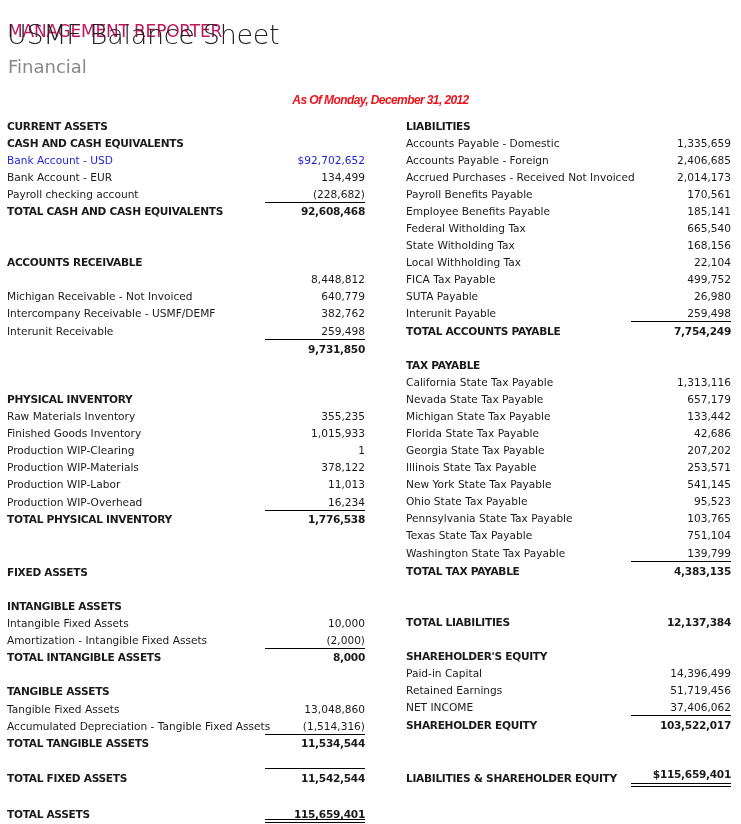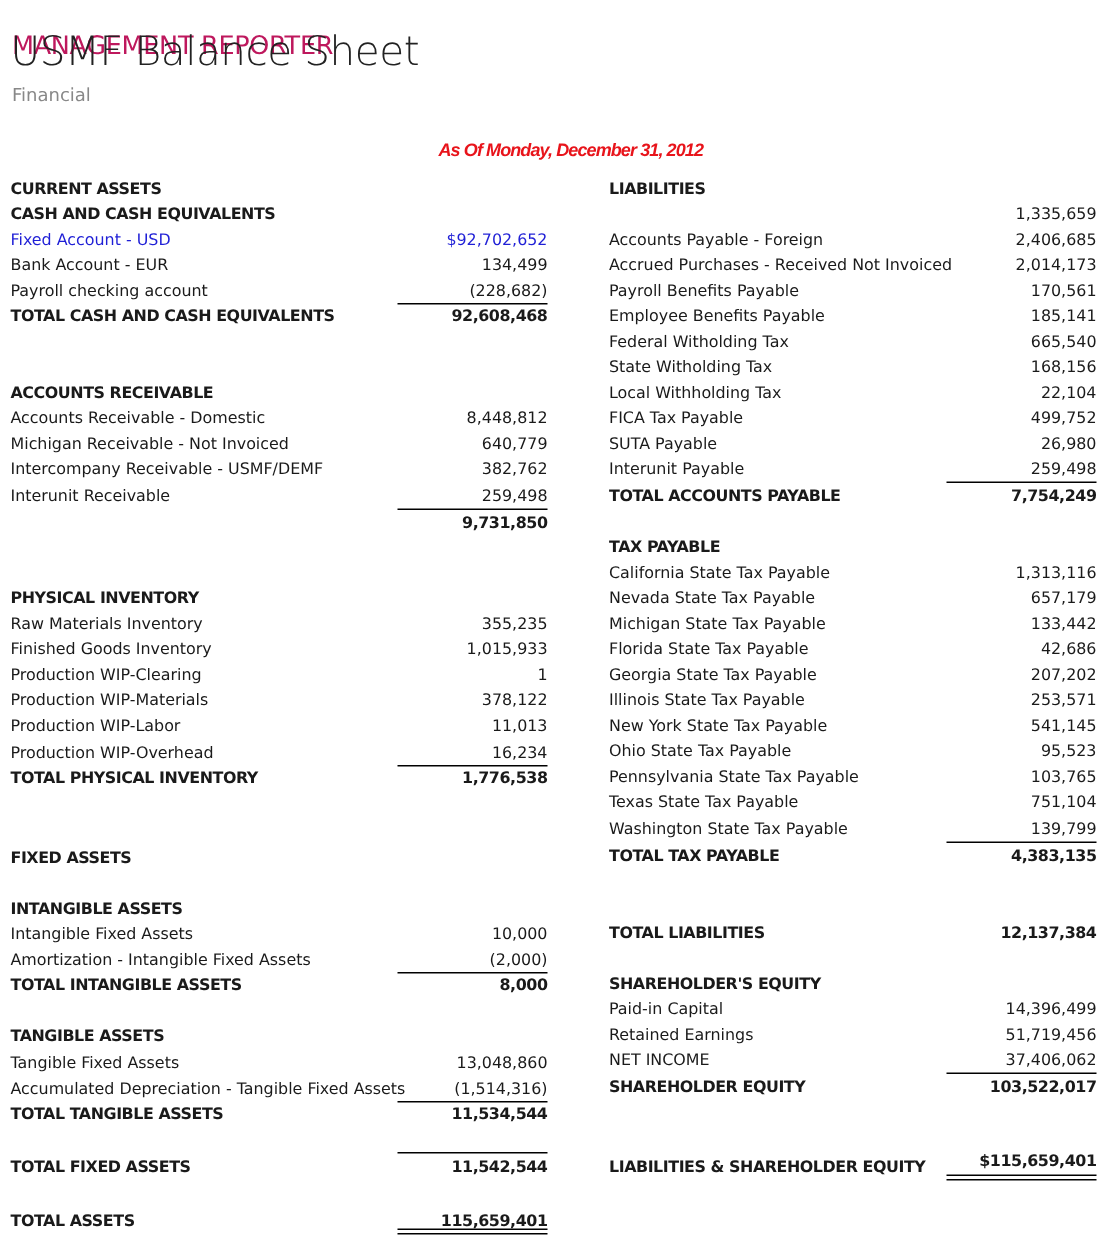--- a/index.html
+++ b/index.html
@@ -1,20 +1,20 @@
 <!DOCTYPE html>
 <html><head>
 <meta charset="utf-8">
 <style>
   html, body { margin:0; padding:0; background:#ffffff; }
   body { width:741px; height:824px; position:relative; overflow:hidden;
          font-family:"DejaVu Sans", "Liberation Sans", sans-serif; color:#1a1a1a; }
   .hdr-app { position:absolute; left:8px; top:21px; font-size:17px; color:#be185d; letter-spacing:-0.2px; }
   .hdr-title { position:absolute; left:7px; top:19px; font-size:27px; font-weight:300; color:#222; letter-spacing:-0.3px; }
-  .hdr-sub { position:absolute; left:8px; top:56px; font-size:12px; color:#888; }
+  .hdr-sub { position:absolute; left:8px; top:56px; font-size:18px; color:#888; }
   .asof { position:absolute; left:0; width:741px; top:93px; text-align:center; padding-left:20px; box-sizing:border-box;
           font-family:"Liberation Sans", sans-serif; font-size:12px; font-style:italic; font-weight:bold; color:#e8141b; letter-spacing:-0.6px; }
   .col { position:absolute; top:0; }
   .col.left { left:7px; width:358px; }
   .col.right { left:406px; width:325px; }
   .row { position:absolute; left:0; right:0; height:17px; font-size:10.6px; line-height:17px; white-space:nowrap; }
   .row .lbl { position:absolute; left:0; }
   .row .val { position:absolute; right:0; }
   .row.b .lbl, .row.b .val { font-weight:bold; letter-spacing:-0.3px; }
   .row.blue .lbl, .row.blue .val { color:#1f1fd6; }
@@ -32,42 +32,41 @@
 </div>
 
 <div class="col left">
   <div class="row b" style="top:118px">
     <span class="lbl">CURRENT ASSETS</span>
   </div>
   <div class="row b" style="top:135px">
     <span class="lbl">CASH AND CASH EQUIVALENTS</span>
   </div>
   <div class="row blue" style="top:152px">
-    <span class="lbl">Fixed Account - USD</span>
+    <span class="lbl">Bank Account - USD</span>
     <span class="val">$92,702,652</span>
   </div>
   <div class="row" style="top:169px">
     <span class="lbl">Bank Account - EUR</span>
     <span class="val">134,499</span>
   </div>
   <div class="row" style="top:186px">
     <span class="lbl">Payroll checking account</span>
     <span class="val">(228,682)</span>
   </div>
   <div class="rule" style="top:202px; width:100px"></div>
   <div class="row b" style="top:203px">
     <span class="lbl">TOTAL CASH AND CASH EQUIVALENTS</span>
     <span class="val">92,608,468</span>
   </div>
 
   <div class="row b" style="top:254px">
     <span class="lbl">ACCOUNTS RECEIVABLE</span>
   </div>
   <div class="row" style="top:271px">
-    <span class="lbl">Accounts Receivable - Domestic</span>
     <span class="val">8,448,812</span>
   </div>
   <div class="row" style="top:288px">
     <span class="lbl">Michigan Receivable - Not Invoiced</span>
     <span class="val">640,779</span>
   </div>
   <div class="row" style="top:305px">
     <span class="lbl">Intercompany Receivable - USMF/DEMF</span>
     <span class="val">382,762</span>
   </div>
@@ -162,20 +161,21 @@
     <span class="val">115,659,401</span>
   </div>
   <div class="dbl" style="top:819px; width:100px"></div>
 </div>
 
 <div class="col right">
   <div class="row b" style="top:118px">
     <span class="lbl">LIABILITIES</span>
   </div>
   <div class="row" style="top:135px">
+    <span class="lbl">Accounts Payable - Domestic</span>
     <span class="val">1,335,659</span>
   </div>
   <div class="row" style="top:152px">
     <span class="lbl">Accounts Payable - Foreign</span>
     <span class="val">2,406,685</span>
   </div>
   <div class="row" style="top:169px">
     <span class="lbl">Accrued Purchases - Received Not Invoiced</span>
     <span class="val">2,014,173</span>
   </div>

